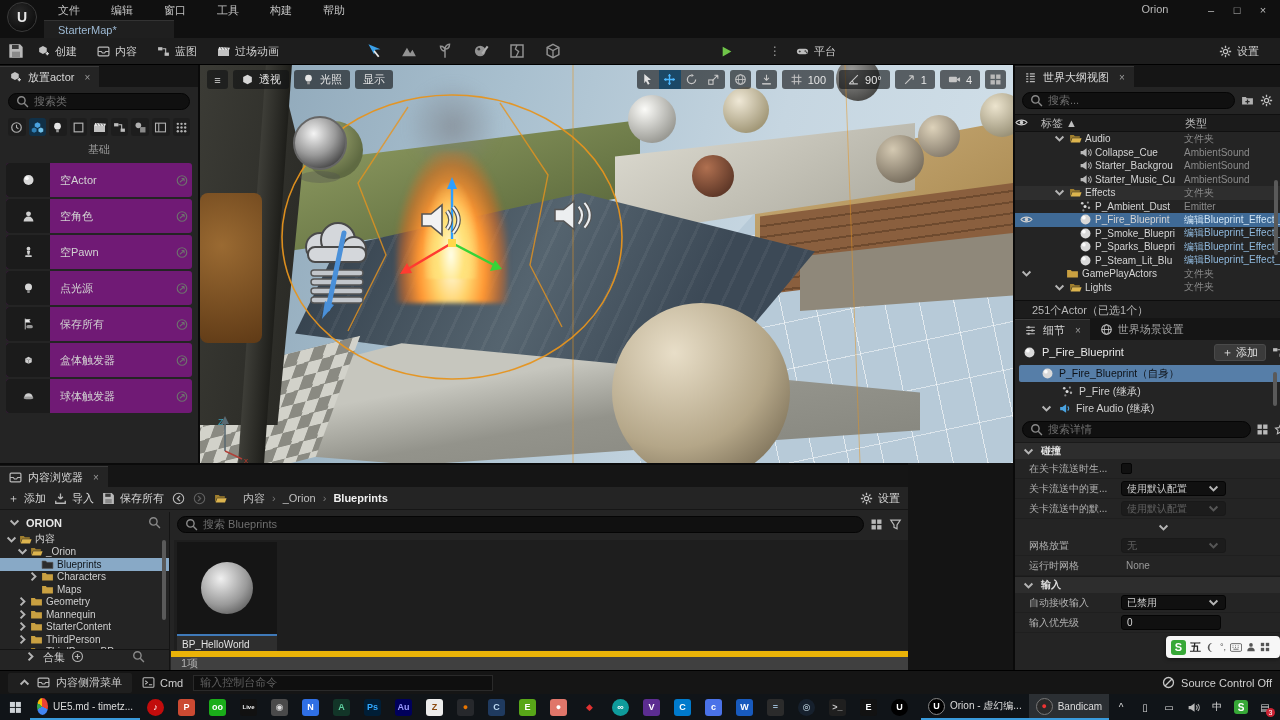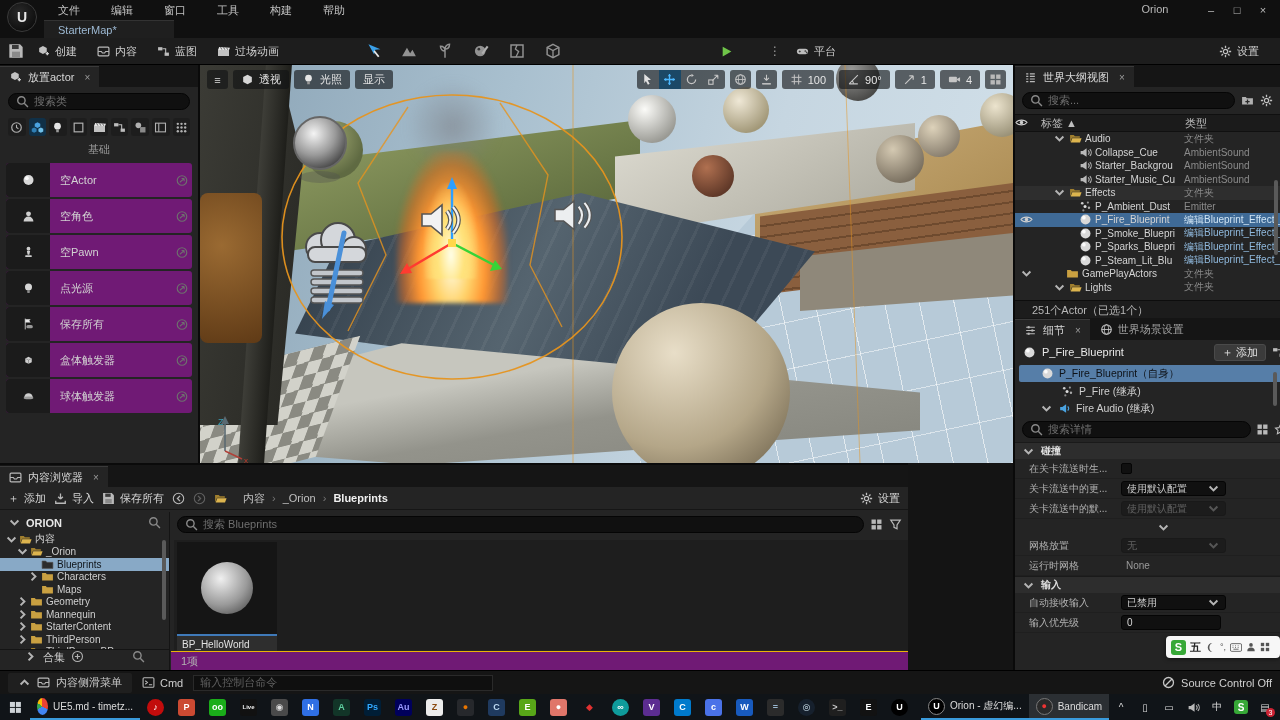--- a/index.html
+++ b/index.html
@@ -121,21 +121,21 @@
   .cbt-row.sel{background:#88a9c6;color:#10151a;}
   .tw{width:10px;display:flex;justify-content:center;flex:none;}
   #cb-coll-foot{height:21px;border-top:1px solid #141414;display:flex;gap:6px;padding:0 24px;color:#c8c8c8;}
   #cb-main{position:absolute;left:171px;top:47px;right:0;bottom:0;}
   #cb-search-row{display:flex;align-items:center;gap:6px;margin:4px 6px;}
   #cb-search{flex:1;max-width:790px;}
   #cb-grid{position:absolute;left:3px;top:28px;right:0;bottom:20px;background:#1e1e1e;}
   .asset{position:absolute;left:3px;top:2px;width:100px;}
   .asset-thumb{width:100px;height:92px;background:#151515;display:flex;align-items:center;justify-content:center;}
   .asset-name{height:19px;background:#2e2e2e;border-top:2px solid #3f79b8;display:flex;align-items:center;padding:0 5px;color:#e2e2e2;font-size:10px;}
-  #cb-footer{position:absolute;left:0;bottom:0;right:0;height:19px;background:#701a75;border-top:1px solid #eab308;display:flex;align-items:center;padding:0 10px;color:#b2b2b2;}
+  #cb-footer{position:absolute;left:0;bottom:0;right:0;height:19px;background:#404040;border-top:6px solid #eab308;display:flex;align-items:center;padding:0 10px;color:#b2b2b2;}
 
   
   #statusbar{left:0;top:670px;width:1280px;height:24px;background:#151515;border-top:1px solid #000;display:flex;align-items:center;gap:10px;padding:0 8px;}
   #drawer-btn{display:flex;align-items:center;gap:6px;background:#1f1f1f;height:20px;padding:0 10px;border-radius:2px;}
   #cmd-btn{display:flex;align-items:center;gap:5px;color:#cfcfcf;}
   #console-input{width:300px;height:16px;background:#0f0f0f;border:1px solid #2a2a2a;display:flex;align-items:center;padding:0 6px;color:#5f5f5f;}
   #src-ctrl{margin-left:auto;display:flex;align-items:center;gap:6px;color:#d0d0d0;}
 
   
   #taskbar{left:0;top:694px;width:1280px;height:26px;background:#101418;display:flex;align-items:center;}

